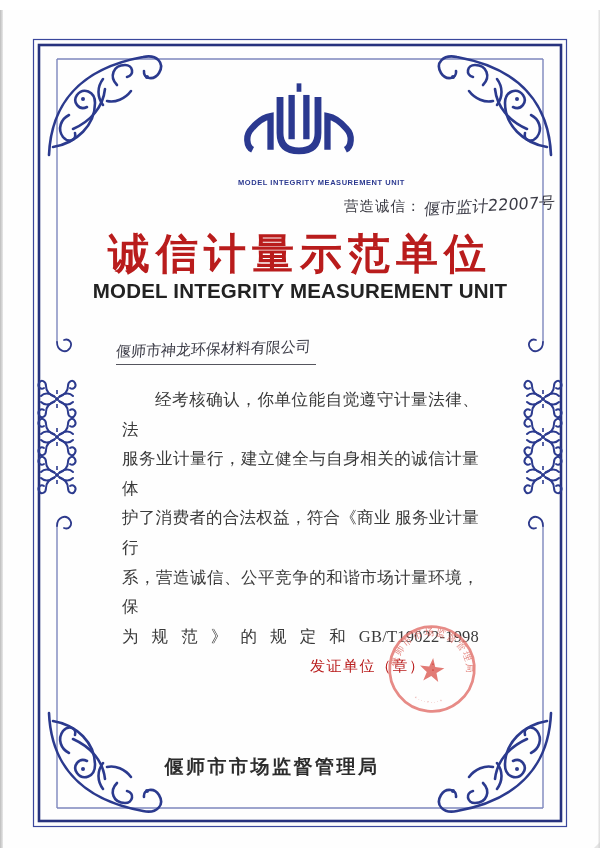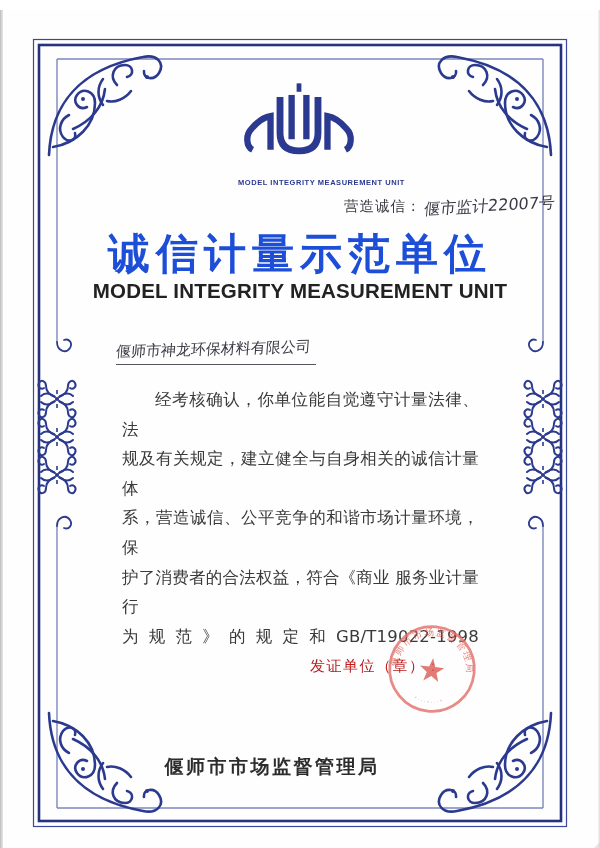--- a/index.html
+++ b/index.html
@@ -33,38 +33,38 @@
   .hand{
     display:inline-block;font-family:"DejaVu Sans",cursive;
     transform:rotate(-3deg) skewX(-8deg);color:#3b3b46;
   }
   .cert-no .hand{font-size:16px;margin-left:2px;}
 
   
   .title-zh{
     position:absolute;left:0;top:216px;width:600px;text-align:center;
     font-family:"Liberation Serif",serif;font-weight:700;font-size:42px;
-    letter-spacing:6px;color:#1d4ed8;white-space:nowrap;
+    letter-spacing:6px;color:#b91c1c;white-space:nowrap;
   }
   .title-en{
     position:absolute;left:0;top:269px;width:600px;text-align:center;
     font-family:"Liberation Sans",sans-serif;font-weight:700;font-size:20.5px;
     letter-spacing:.2px;color:#222;white-space:nowrap;
   }
 
   
   .recipient{
     position:absolute;left:116px;top:326px;width:200px;height:28px;
     border-bottom:1.6px solid #55555e;text-align:left;
   }
   .recipient .hand{font-size:15px;transform:rotate(-1.5deg) skewX(-6deg);line-height:26px;}
 
   
   .body-block{position:absolute;left:122px;top:375px;width:357px;
-    font-size:16.5px;color:#3a3a3a;font-weight:500;}
+    font-size:16.5px;color:#3a3a3a;font-weight:500;font-family:Liberation Serif, serif;}
   .body-line{line-height:29.6px;text-align:justify;text-align-last:justify;
     letter-spacing:.2px;white-space:normal;}
   .body-line.first{text-indent:2em;}
   .body-line.last{text-align-last:left;}
 
   
   .issuer{position:absolute;left:310px;top:647px;font-size:15px;color:#b91c1c;
     letter-spacing:1.5px;white-space:nowrap;}
   .seal{position:absolute;left:386px;top:613px;width:92px;height:92px;
     opacity:.82;transform:rotate(6deg);}
@@ -159,23 +159,23 @@
 
   <div class="title-zh">诚信计量示范单位</div>
   <div class="title-en">MODEL INTEGRITY MEASUREMENT UNIT</div>
 
   <div class="recipient">
     <span class="hand">偃师市神龙环保材料有限公司</span>
   </div>
 
   <div class="body-block">
     <div class="body-line first">经考核确认，你单位能自觉遵守计量法律、法</div>
-    <div class="body-line">规及有关规定，建立健全与自身相关的诚信计量体</div>
+    <div class="body-line">服务业计量行，建立健全与自身相关的诚信计量体</div>
+    <div class="body-line">护了消费者的合法权益，符合《商业 服务业计量行</div>
     <div class="body-line">系，营造诚信、公平竞争的和谐市场计量环境，保</div>
-    <div class="body-line">护了消费者的合法权益，符合《商业 服务业计量行</div>
     <div class="body-line">为规范》的规定和GB/T19022-1998</div>
   </div>
 
   <div class="issuer">发证单位（章）：</div>
 
   <svg class="seal" viewBox="0 0 100 100">
     <defs>
       <path id="sealTopArc" d="M13,60 A38,38 0 1 1 87,60" fill="none"></path>
       <path id="sealBottomArc" d="M24,76 A34,34 0 0 0 76,76" fill="none"></path>
     </defs>

